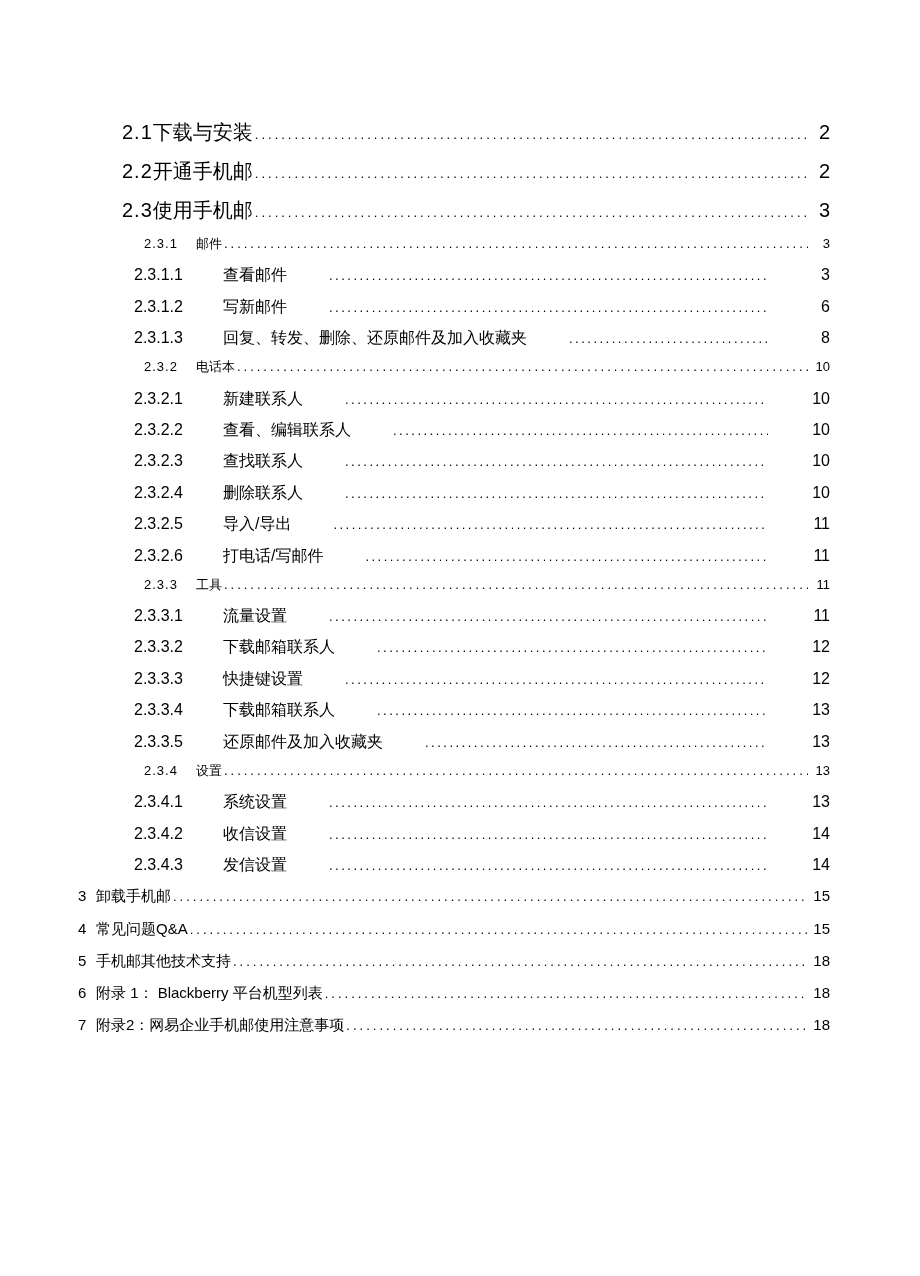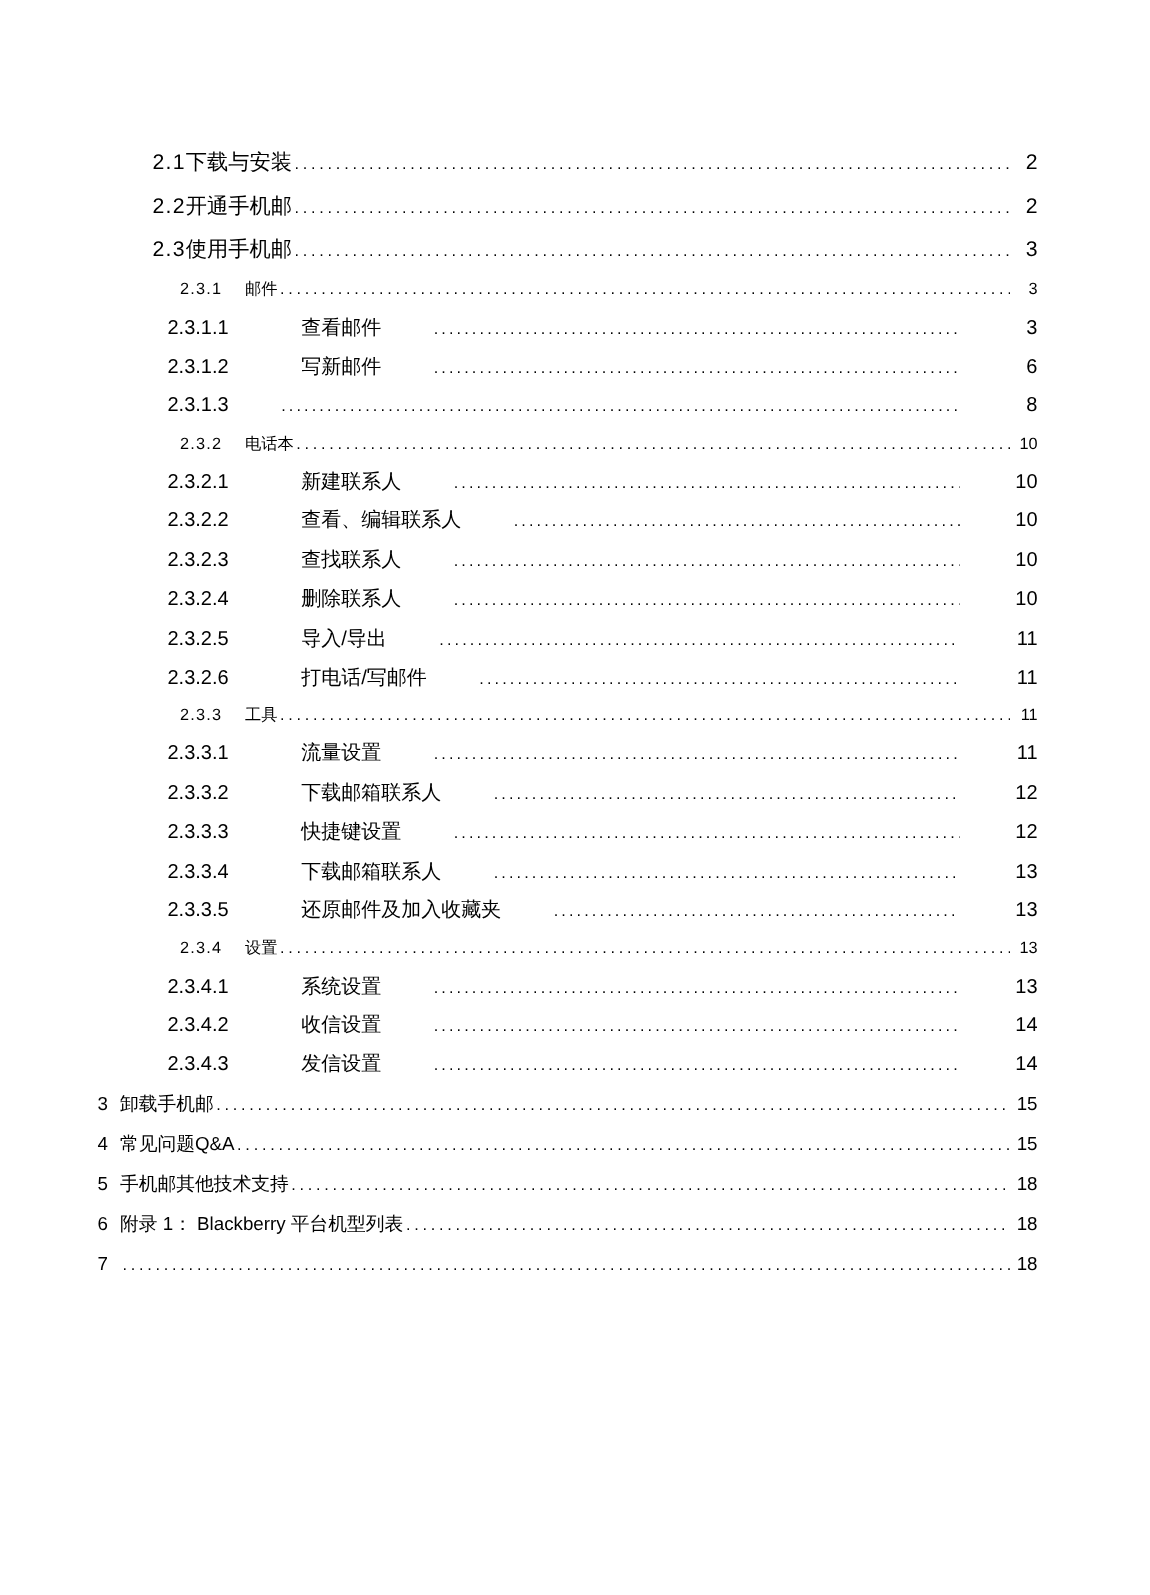--- a/index.html
+++ b/index.html
@@ -18,35 +18,35 @@
     padding: 118px 90px 0 78px;
     position: relative;
   }
   .toc-row {
     display: flex;
     align-items: baseline;
     white-space: nowrap;
     overflow: hidden;
     margin-bottom: 11px;
   }
-  .toc-row.lvl2 { padding-left: 44px; font-size: 17px; }
+  .toc-row.lvl2 { padding-left: 44px; font-size: 20px; }
   .toc-row.lvl3 { padding-left: 66px; font-size: 13px; }
   .toc-row.lvl4 { padding-left: 56px; font-size: 16px; margin-bottom: 9px; gap: 40px; }
   .toc-row.lvl1 { padding-left: 0; font-size: 15px; }
 
   .segnum {
     flex: 0 0 auto;
     letter-spacing: 1px;
   }
   .segtitle {
     flex: 0 0 auto;
   }
   .lvl3 .segtitle { margin-left: 18px; }
   .lvl4 .segnum { letter-spacing: 0; }
-  .lvl4 .segtitle { margin-left: 18px; }
+  .lvl4 .segtitle { }
   .lvl1 .segnum { width: 18px; display: inline-block; }
   .lvl1 .segtitle { margin-left: 0; }
 
   .dots {
     flex: 1 1 auto;
     overflow: hidden;
     position: relative;
     margin: 0 2px;
   }
   .dots::after {
@@ -102,20 +102,21 @@
         <span class="pagenum">3</span>
       </div>
       <div class="toc-row lvl4">
         <span class="segnum">2.3.1.2</span>
         <span class="segtitle">写新邮件</span>
         <span class="dots"></span>
         <span class="pagenum"> 6</span>
       </div>
       <div class="toc-row lvl4">
         <span class="segnum">2.3.1.3</span>
+        <span class="segtitle">回复、转发、删除、还原邮件及加入收藏夹</span>
         <span class="dots"></span>
         <span class="pagenum">8</span>
       </div>
       <div class="toc-row lvl3">
         <span class="segnum">2.3.2</span>
         <span class="segtitle">电话本</span>
         <span class="dots"></span>
         <span class="pagenum">10</span>
       </div>
       <div class="toc-row lvl4">
@@ -233,17 +234,18 @@
         <span class="pagenum">18</span>
       </div>
       <div class="toc-row lvl1">
         <span class="segnum">6</span>
         <span class="segtitle">附录 1： Blackberry 平台机型列表</span>
         <span class="dots"></span>
         <span class="pagenum">18</span>
       </div>
       <div class="toc-row lvl1">
         <span class="segnum">7</span>
+        <span class="segtitle">附录2：网易企业手机邮使用注意事项</span>
         <span class="dots"></span>
         <span class="pagenum">18</span>
       </div>
     </div>
 </div>
 
 </body></html>

